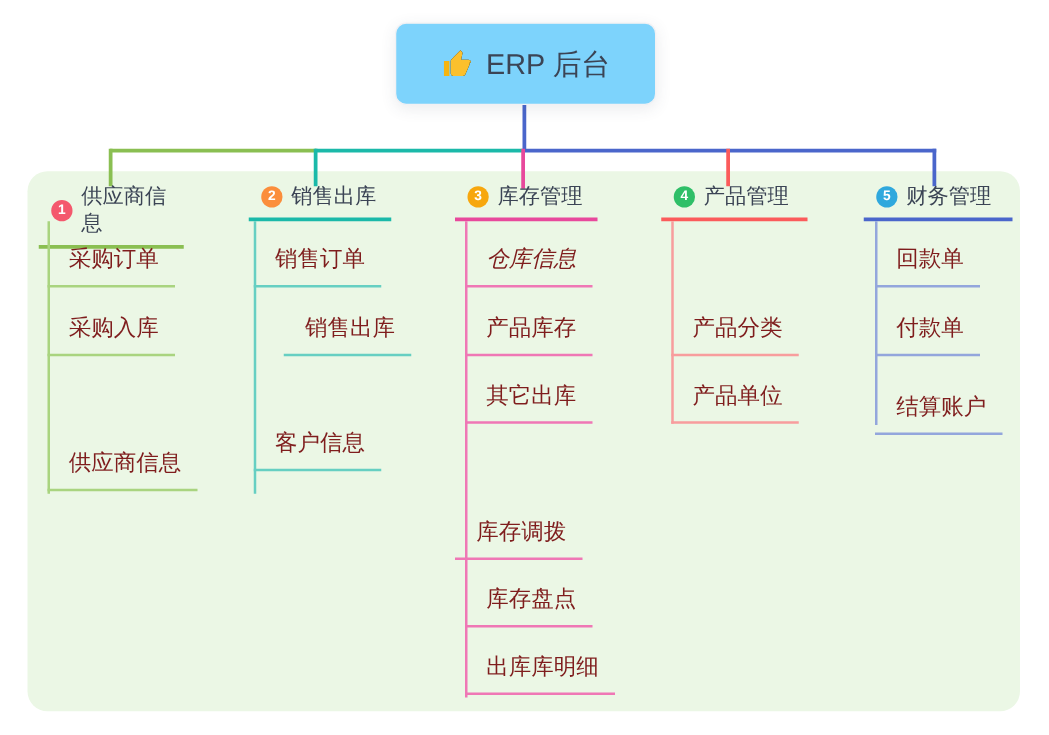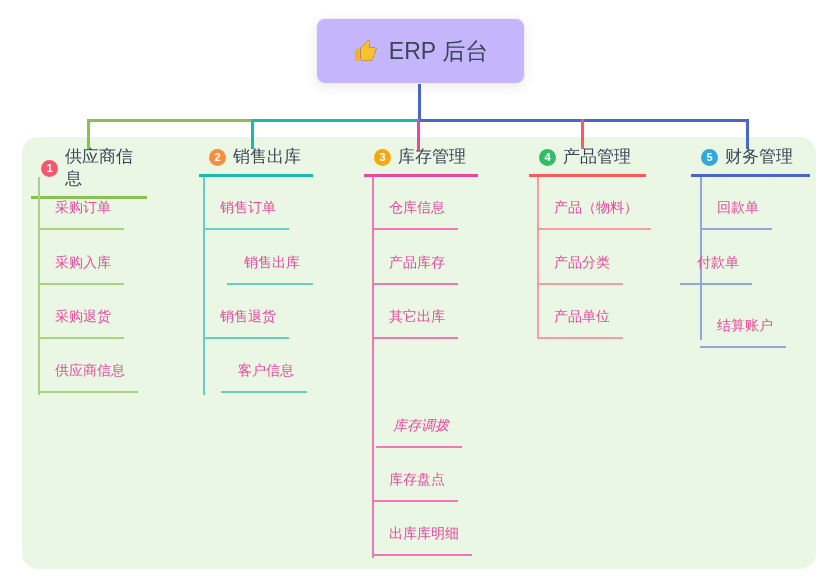--- a/index.html
+++ b/index.html
@@ -1,21 +1,21 @@
 <!DOCTYPE html>
 <html><head>
 <meta charset="utf-8">
 <style>
   html,body{margin:0;padding:0;background:#ffffff;}
   body{font-family:"Liberation Sans","DejaVu Sans",sans-serif;color:#3d4757;}
   .canvas{position:relative;width:839px;height:588px;background:#ffffff;overflow:hidden;}
 
   
   .root-node{position:absolute;left:316px;top:18px;width:207px;height:64px;
-    background:#c4b5fd;border:1px solid #f1f1f4;border-radius:9px;
+    background:#7dd3fc;border:1px solid #f1f1f4;border-radius:9px;
     box-shadow:0 3px 12px rgba(60,70,90,0.10);
     display:flex;align-items:center;justify-content:center;gap:10px;
     font-size:23px;color:#3b4455;cursor:pointer;}
   .root-node .icon{width:26px;height:26px;display:inline-flex;}
   .root-node .icon svg{width:100%;height:100%;}
 
   
   .panel{position:absolute;left:22px;top:137px;width:794px;height:432px;
     background:#ebf7e5;border-radius:16px;}
 
@@ -40,21 +40,21 @@
   .bg4{background:#2fbf68;} .bg5{background:#2fa8dd;}
 
   
   .child-rail{position:absolute;width:2px;}
   .cl1{background:#a9d47f;} .cl2{background:#66cfc2;} .cl3{background:#ef77b5;}
   .cl4{background:#f89d9d;} .cl5{background:#93a6dc;}
 
   
   .child-node{position:absolute;display:inline-block;box-sizing:border-box;
     padding:0 13px 11px 17px;border-bottom:2px solid;
-    font-size:14px;line-height:19px;color:#ec4899;white-space:nowrap;cursor:pointer;}
+    font-size:18px;line-height:19px;color:#7f1d1d;white-space:nowrap;cursor:pointer;}
   .cb1{border-bottom-color:#a9d47f;} .cb2{border-bottom-color:#66cfc2;}
   .cb3{border-bottom-color:#ef77b5;} .cb4{border-bottom-color:#f89d9d;}
   .cb5{border-bottom-color:#93a6dc;}
 </style>
 </head>
 <body>
 
 <div class="canvas">
 
   <div class="panel"></div>
@@ -80,56 +80,53 @@
     <span>ERP 后台</span>
   </div>
 
   <div class="branch-header hb1" style="left:31px;top:146px;width:116px;">
     <span class="badge bg1">1</span>
     <span>供应商信息</span>
   </div>
   <div class="child-rail cl1" style="left:38px;top:177px;height:218px;"></div>
   <div class="child-node cb1" style="left:38px;top:198px;">采购订单</div>
   <div class="child-node cb1" style="left:38px;top:253px;">采购入库</div>
-  <div class="child-node cb1" style="left:38px;top:307px;">采购退货</div>
   <div class="child-node cb1" style="left:38px;top:361px;">供应商信息</div>
 
   <div class="branch-header hb2" style="left:199px;top:146px;width:114px;">
     <span class="badge bg2">2</span>
     <span>销售出库</span>
   </div>
   <div class="child-rail cl2" style="left:203px;top:177px;height:218px;"></div>
   <div class="child-node cb2" style="left:203px;top:198px;">销售订单</div>
   <div class="child-node cb2" style="left:203px;top:253px;margin-left:24px;">销售出库</div>
-  <div class="child-node cb2" style="left:203px;top:307px;">销售退货</div>
-  <div class="child-node cb2" style="left:203px;top:361px;margin-left:18px;">客户信息</div>
+  <div class="child-node cb2" style="left:203px;top:345px;">客户信息</div>
 
   <div class="branch-header hb3" style="left:364px;top:146px;width:114px;">
     <span class="badge bg3">3</span>
     <span>库存管理</span>
   </div>
   <div class="child-rail cl3" style="left:372px;top:177px;height:381px;"></div>
-  <div class="child-node cb3" style="left:372px;top:198px;">仓库信息</div>
+  <div class="child-node cb3" style="left:372px;top:198px;font-style:italic;">仓库信息</div>
   <div class="child-node cb3" style="left:372px;top:253px;">产品库存</div>
   <div class="child-node cb3" style="left:372px;top:307px;">其它出库</div>
-  <div class="child-node cb3" style="left:376px;top:416px;font-style:italic;">库存调拨</div>
+  <div class="child-node cb3" style="left:364px;top:416px;">库存调拨</div>
   <div class="child-node cb3" style="left:372px;top:470px;">库存盘点</div>
   <div class="child-node cb3" style="left:372px;top:524px;">出库库明细</div>
 
   <div class="branch-header hb4" style="left:529px;top:146px;width:117px;">
     <span class="badge bg4">4</span>
     <span>产品管理</span>
   </div>
   <div class="child-rail cl4" style="left:537px;top:177px;height:162px;"></div>
-  <div class="child-node cb4" style="left:537px;top:198px;">产品（物料）</div>
   <div class="child-node cb4" style="left:537px;top:253px;">产品分类</div>
   <div class="child-node cb4" style="left:537px;top:307px;">产品单位</div>
 
   <div class="branch-header hb5" style="left:691px;top:146px;width:119px;">
     <span class="badge bg5">5</span>
     <span>财务管理</span>
   </div>
   <div class="child-rail cl5" style="left:700px;top:177px;height:163px;"></div>
   <div class="child-node cb5" style="left:700px;top:198px;">回款单</div>
-  <div class="child-node cb5" style="left:680px;top:253px;">付款单</div>
+  <div class="child-node cb5" style="left:700px;top:253px;">付款单</div>
   <div class="child-node cb5" style="left:700px;top:316px;">结算账户</div>
 
 </div>
 
 </body></html>

